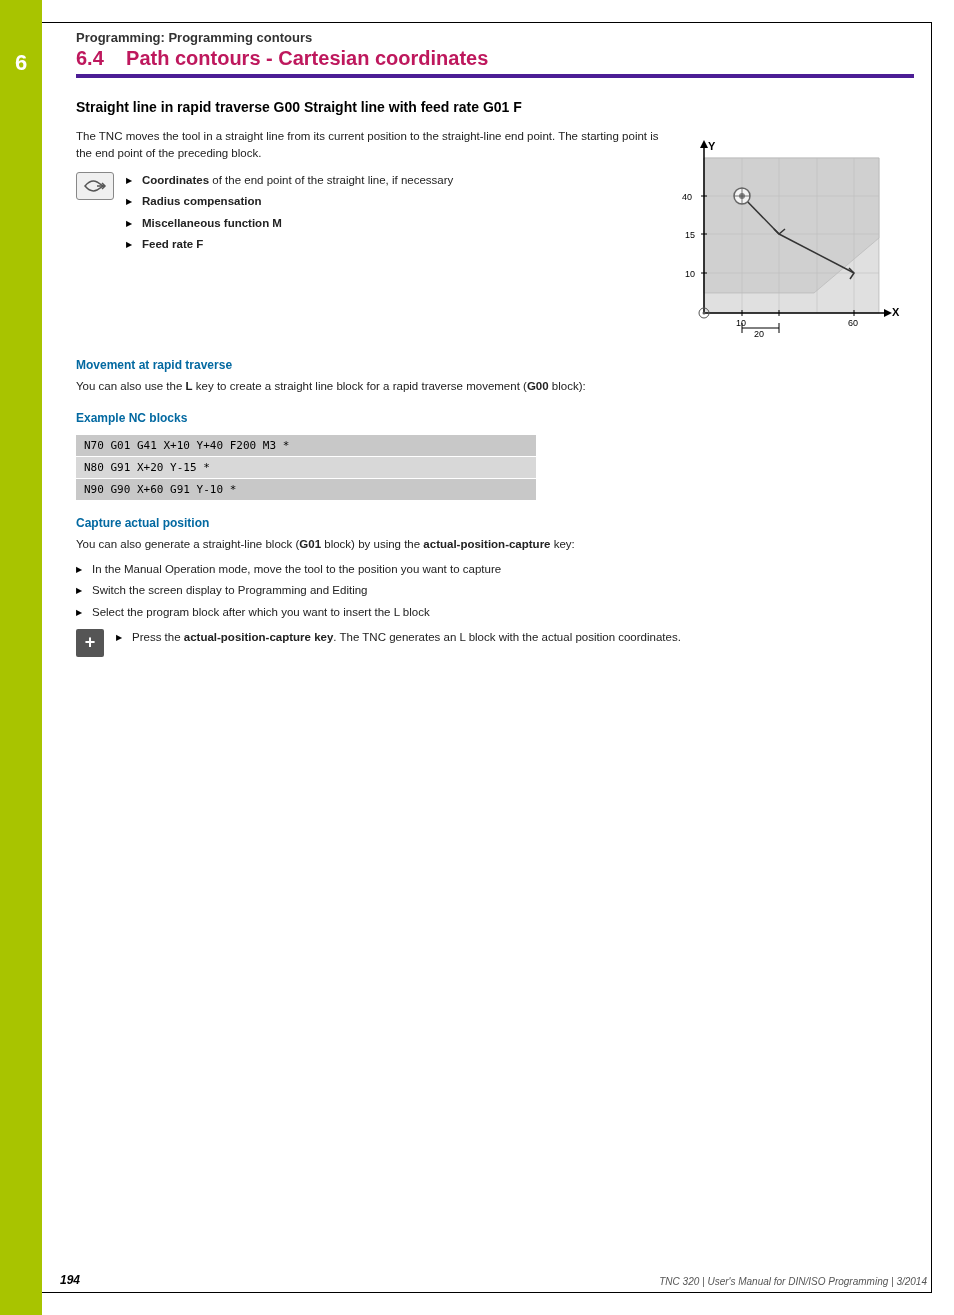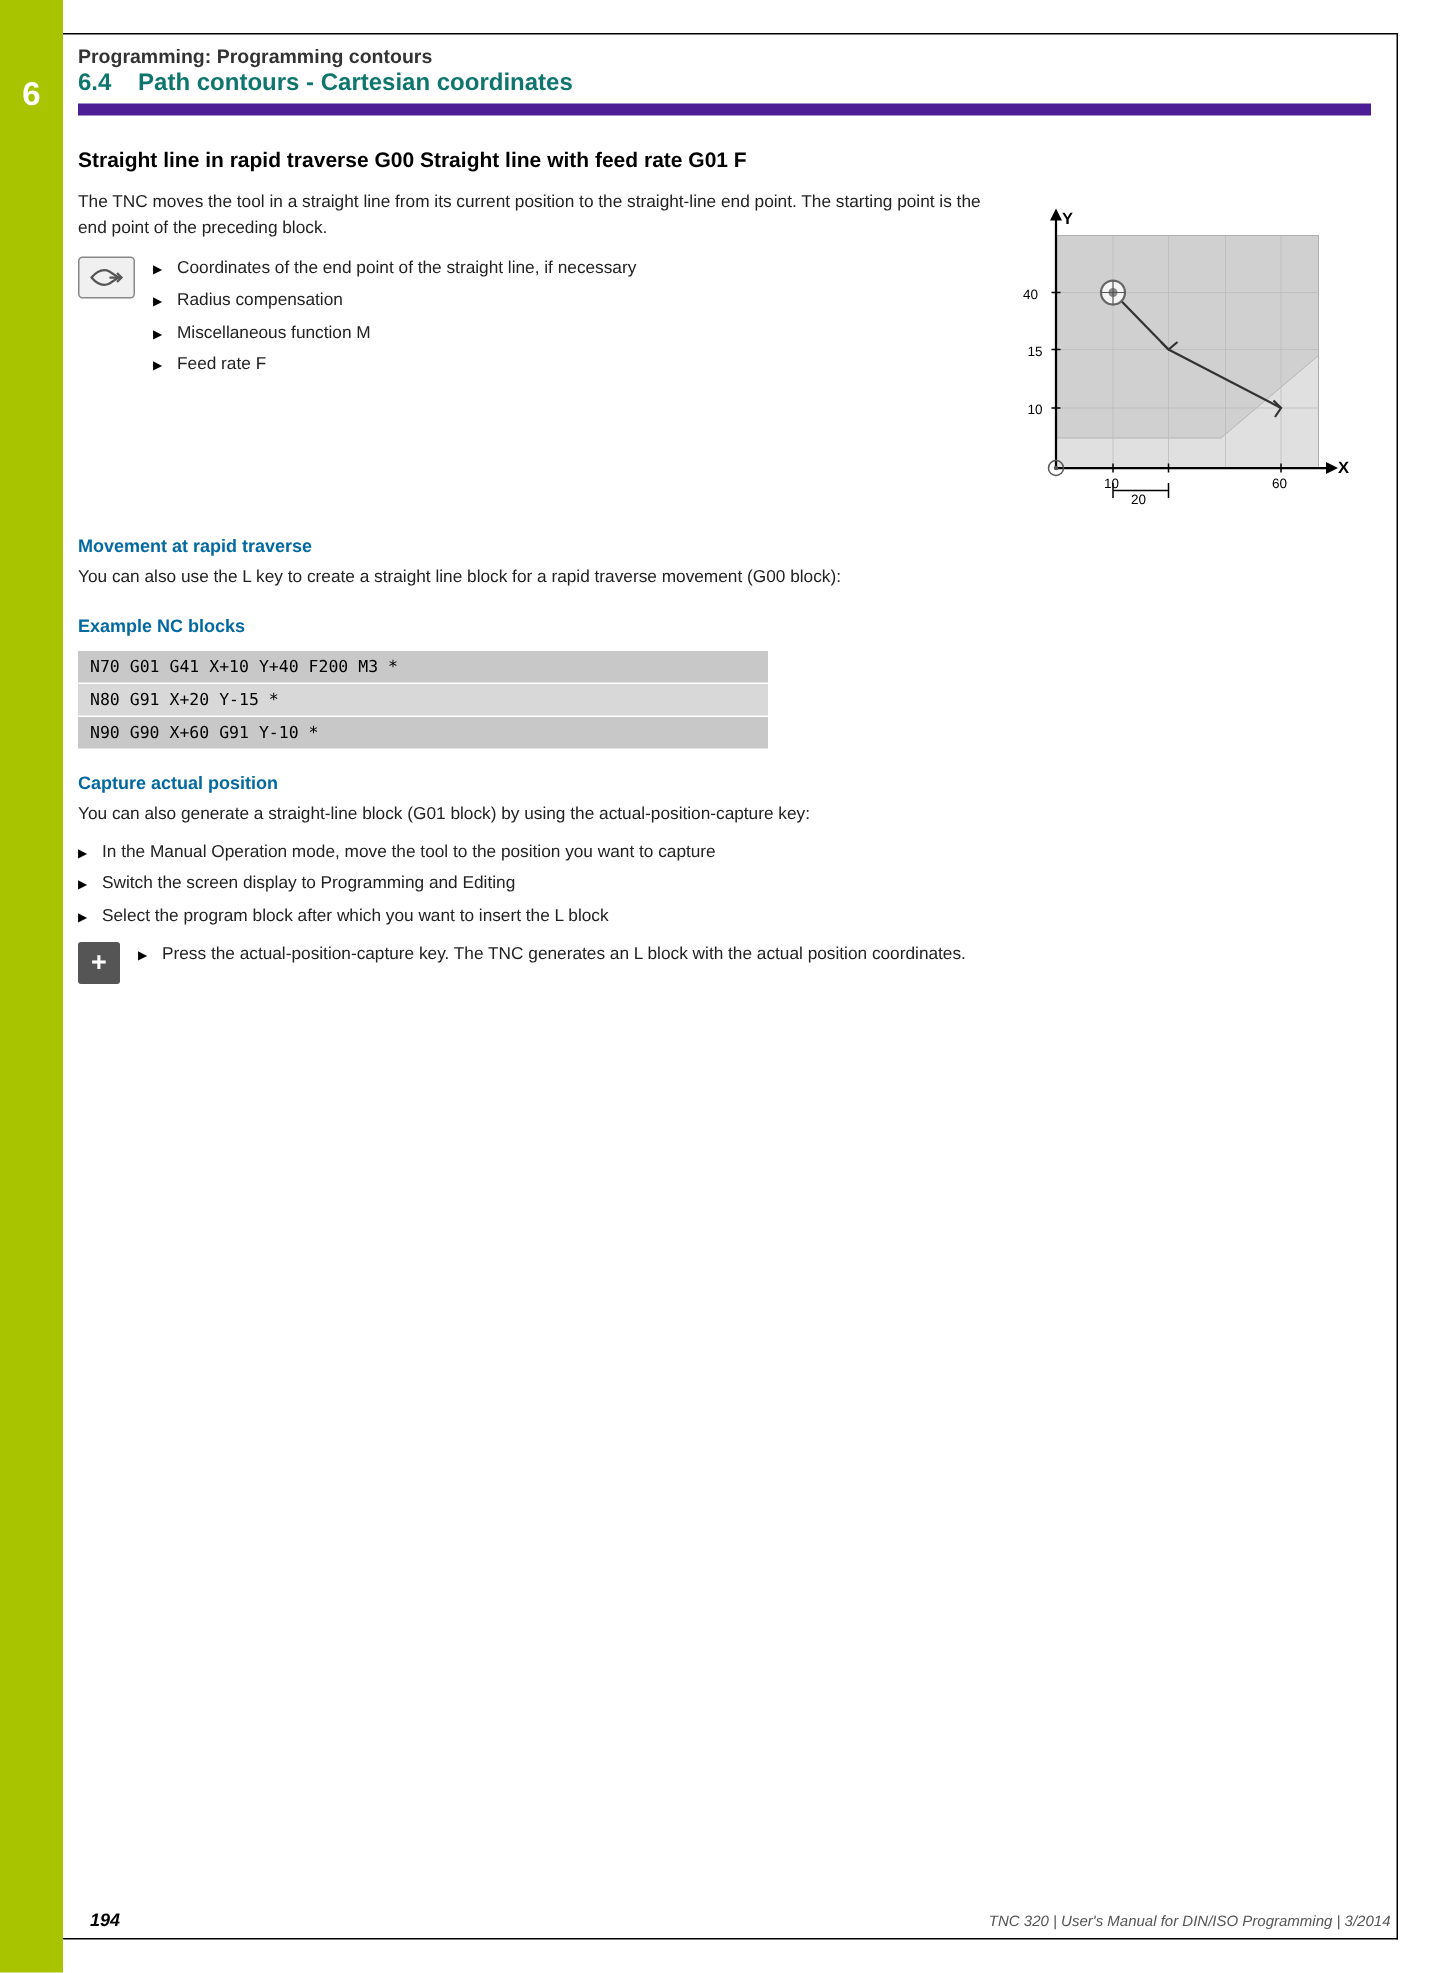--- a/index.html
+++ b/index.html
@@ -68,38 +68,38 @@
       bottom: 22px;
       left: 42px;
       right: 22px;
       height: 1px;
       background: #000;
     }
 
     
     .content {
       position: absolute;
-      left: 52px;
+      left: 76px;
       top: 30px;
       right: 40px;
     }
 
     
     .chapter-title {
       font-size: 13px;
       font-weight: bold;
       color: #333;
       margin-bottom: 2px;
     }
 
     .section-title {
-      font-size: 16px;
-      font-weight: bold;
-      color: #0f766e;
-      border-bottom: 8px solid #4c1d95;
+      font-size: 20px;
+      font-weight: bold;
+      color: #be185d;
+      border-bottom: 4px solid #4c1d95;
       padding-bottom: 4px;
       margin-bottom: 20px;
     }
 
     
     .subsection-heading {
       font-size: 14px;
       font-weight: bold;
       color: #000;
       margin-bottom: 8px;
@@ -188,21 +188,21 @@
     .bullet-list li::before {
       content: "▶";
       position: absolute;
       left: 0;
       font-size: 8px;
       top: 3px;
       color: #000;
     }
 
     .bold-text {
-      font-weight: normal;
+      font-weight: bold;
     }
 
     
     .diagram-container {
       width: 230px;
       height: 200px;
       position: relative;
       margin-top: 10px;
     }
 

